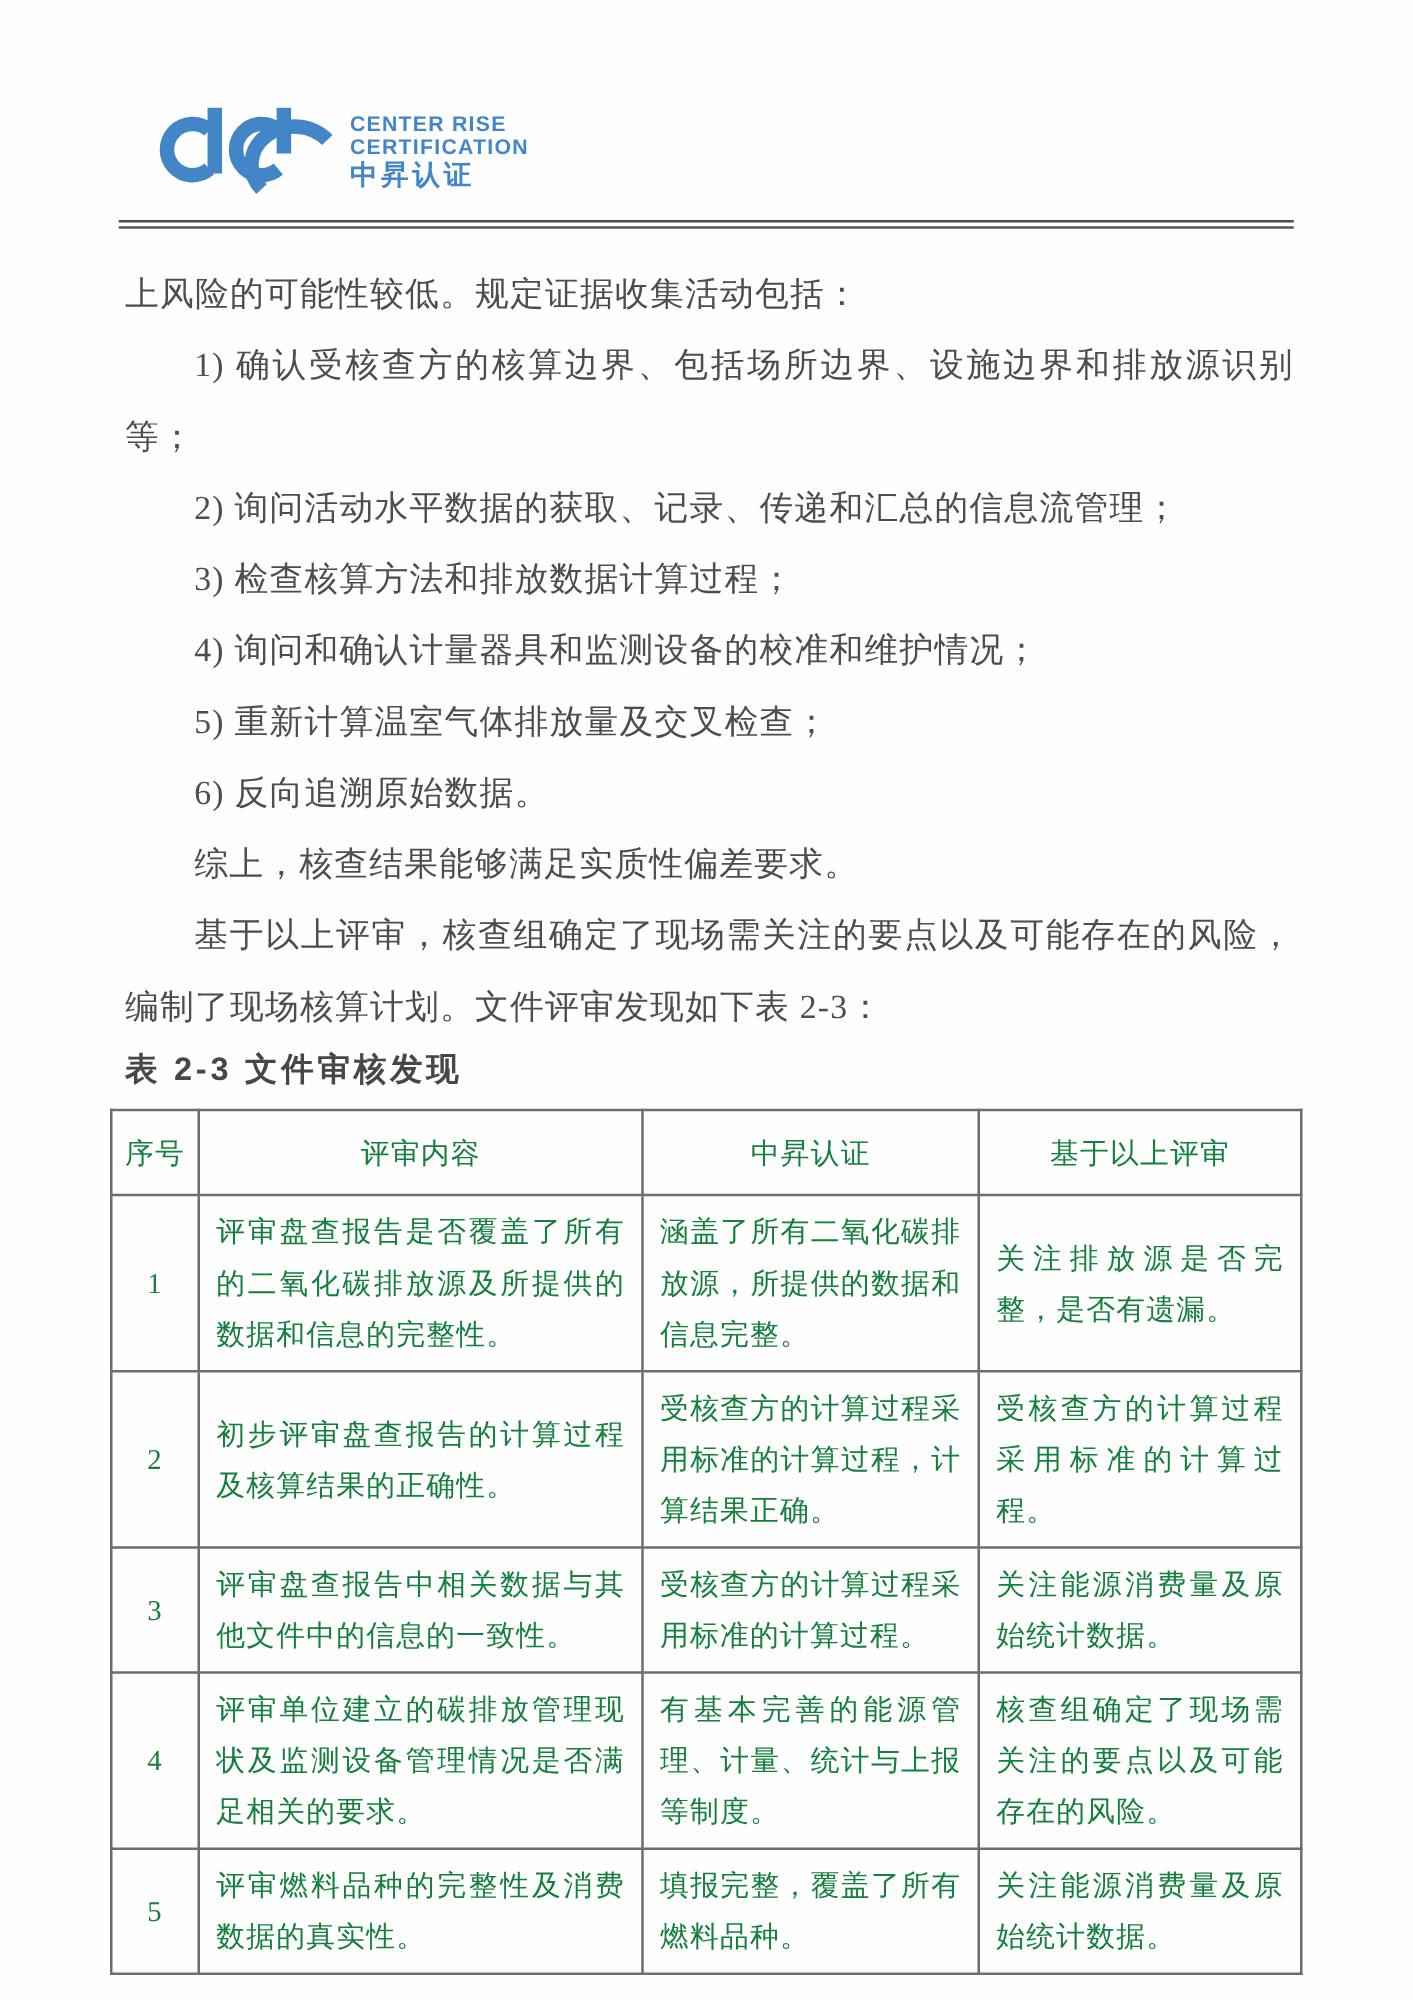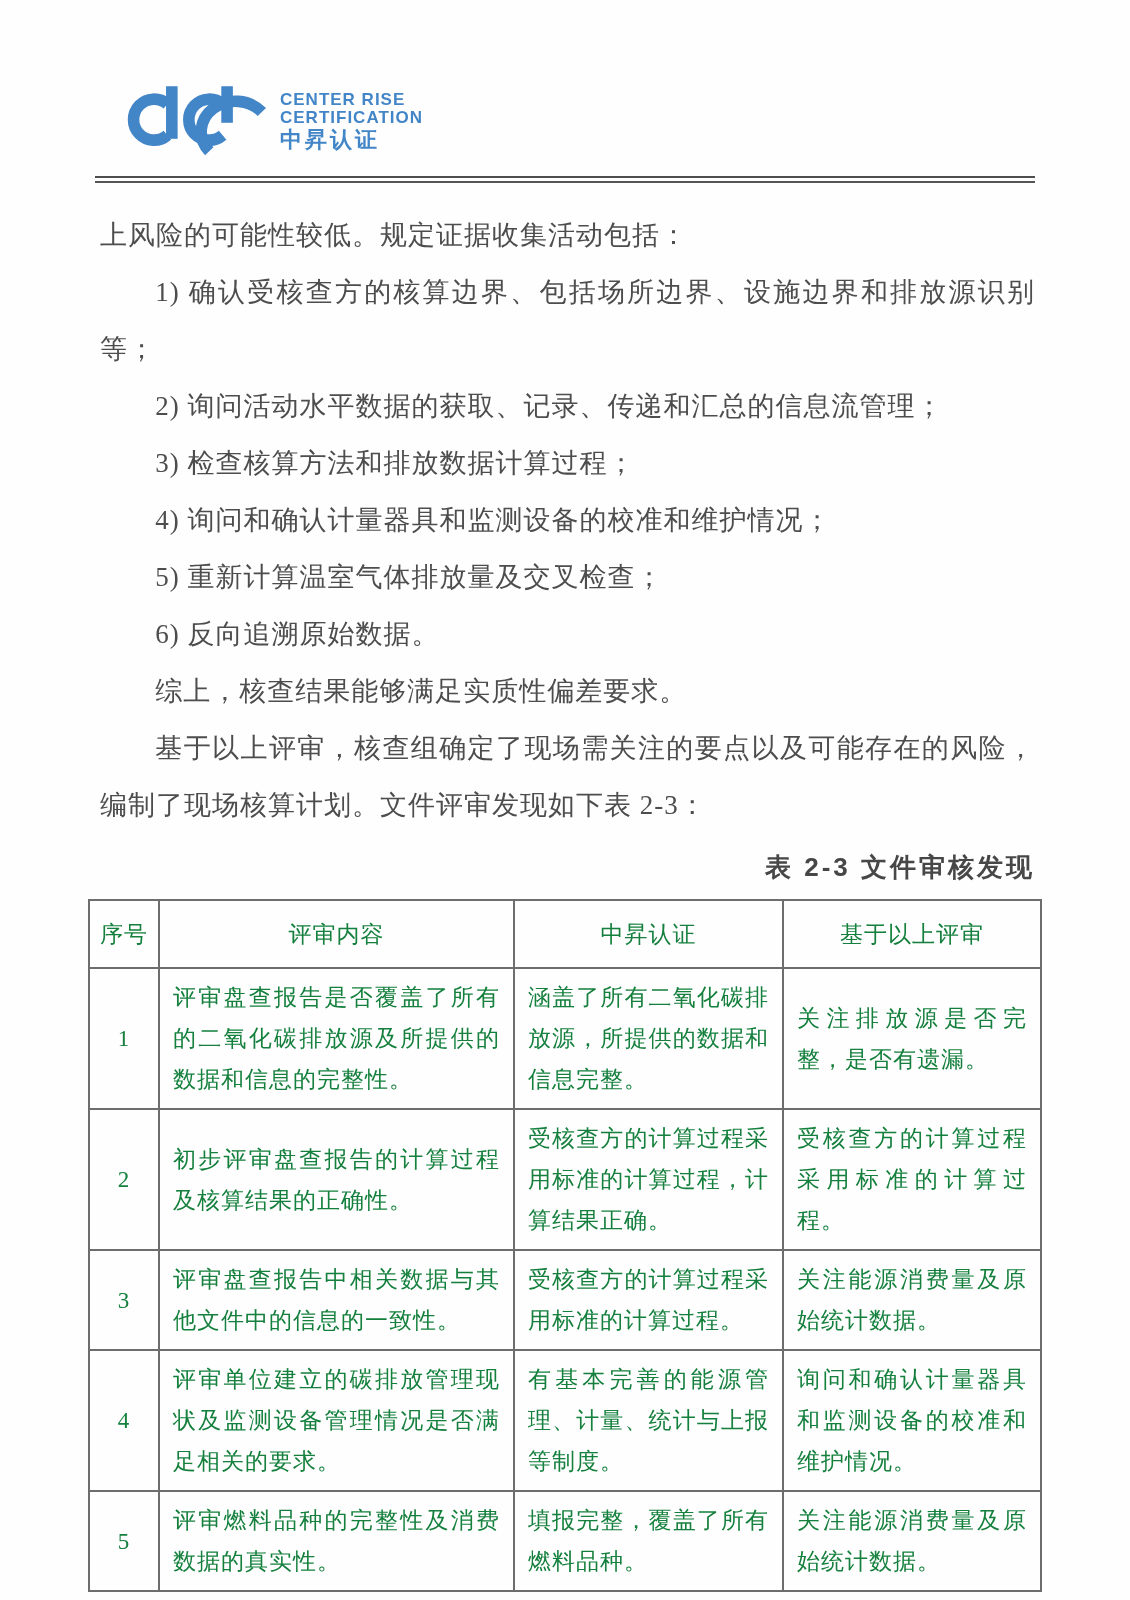--- a/index.html
+++ b/index.html
@@ -35,22 +35,22 @@
   }
   
   .content { padding:24px 95px 0 100px; }
   .content p {
     margin:0; font-size:27px; line-height:57px;
     text-align:justify; letter-spacing:1px; color:#4d4d4d;
   }
   .content p.indent { text-indent:2.05em; }
   
   .table-title {
-    margin:16px 0 14px 0;
-    text-align:right;
+    margin:4px 0 14px 0;
+    text-align:left;
     font-family:"Liberation Sans","DejaVu Sans",sans-serif;
     font-weight:bold; font-size:26px; color:#474747;
     letter-spacing:3px;
   }
   
   table.review {
     border-collapse:collapse;
     margin-left:-12px;
     width:952px;
     table-layout:fixed;
@@ -146,21 +146,21 @@
         <tr>
           <td class="seq">3</td>
           <td>评审盘查报告中相关数据与其他文件中的信息的一致性。</td>
           <td>受核查方的计算过程采用标准的计算过程。</td>
           <td>关注能源消费量及原始统计数据。</td>
         </tr>
         <tr>
           <td class="seq">4</td>
           <td>评审单位建立的碳排放管理现状及监测设备管理情况是否满足相关的要求。</td>
           <td>有基本完善的能源管理、计量、统计与上报等制度。</td>
-          <td>询问和确认计量器具和监测设备的校准和维护情况。</td>
+          <td>核查组确定了现场需关注的要点以及可能存在的风险。</td>
         </tr>
         <tr>
           <td class="seq">5</td>
           <td>评审燃料品种的完整性及消费数据的真实性。</td>
           <td>填报完整，覆盖了所有燃料品种。</td>
           <td>关注能源消费量及原始统计数据。</td>
         </tr>
       </tbody>
     </table>
   </div>

